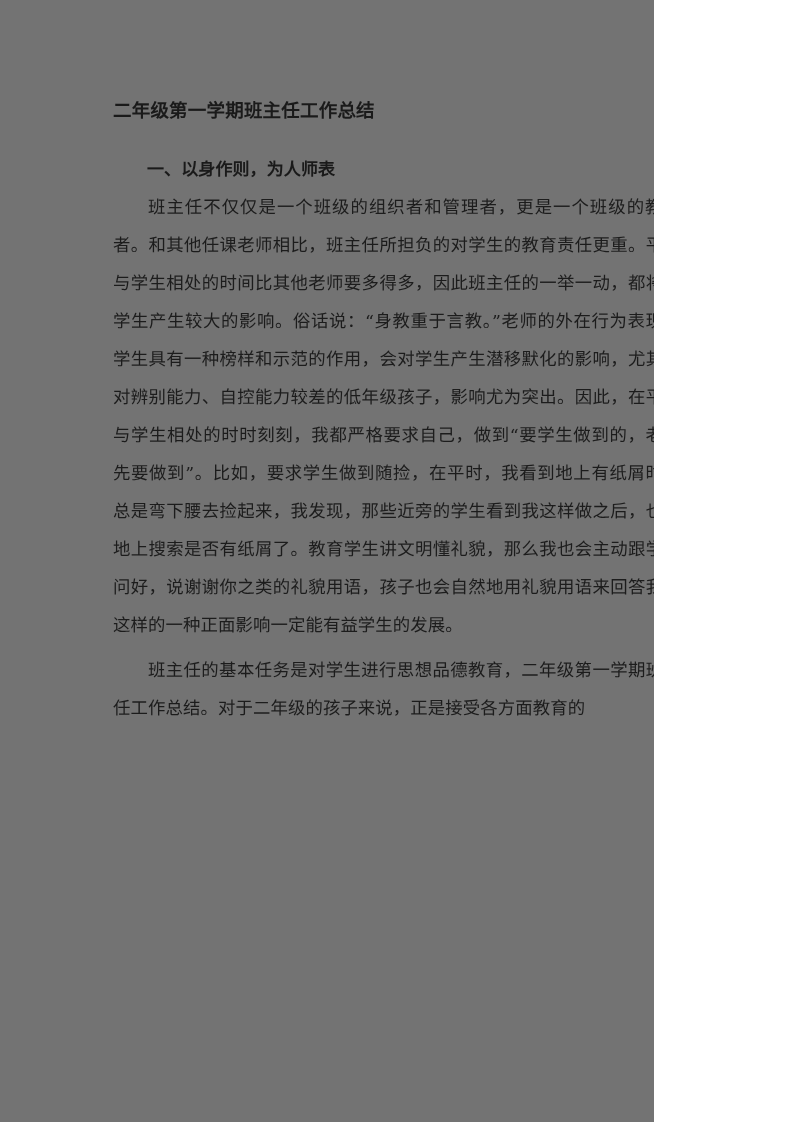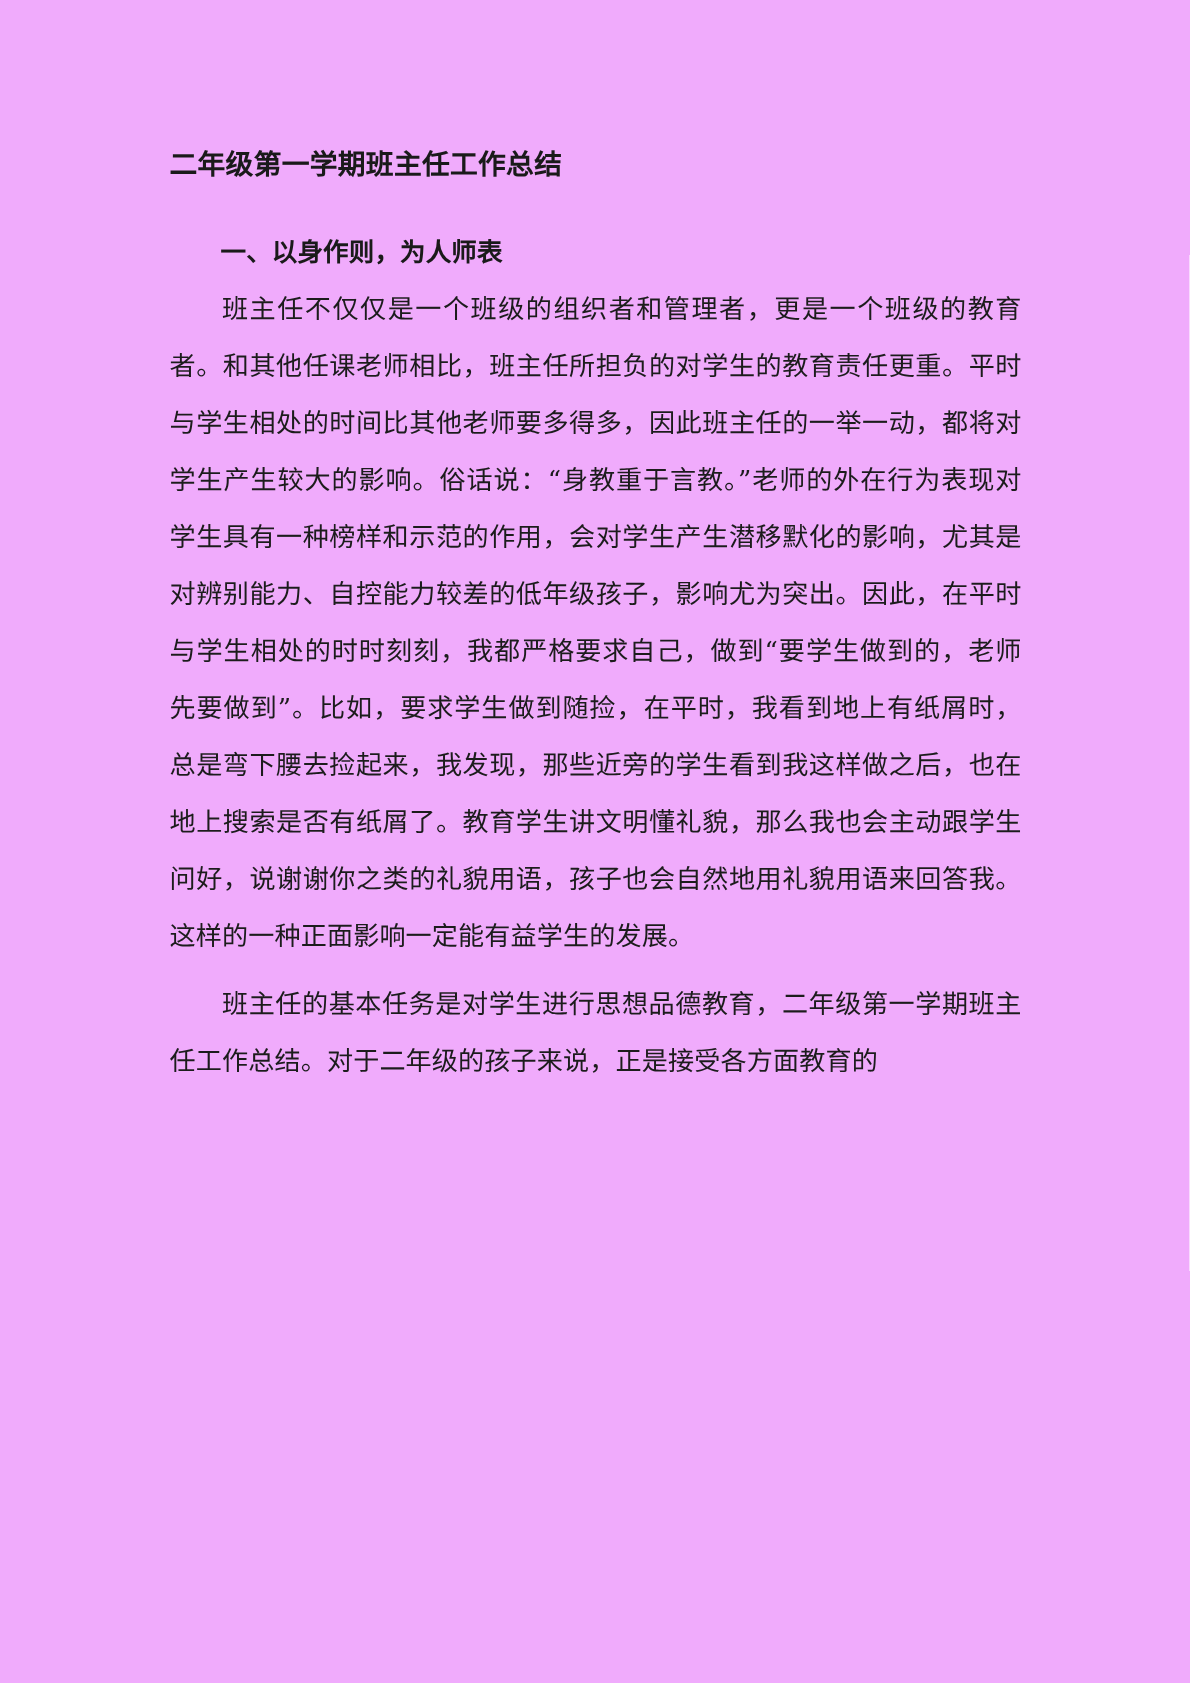--- a/index.html
+++ b/index.html
@@ -8,23 +8,23 @@
     padding: 0;
     background: #ffffff;
   }
 
   body {
     font-family: "DejaVu Serif", "Liberation Serif", serif;
   }
 
   .page {
     position: relative;
-    width: 793px;
+    width: 654px;
     height: 1122px;
-    background: #f0abfc;
+    background: #737373;
     overflow: hidden;
     box-sizing: border-box;
   }
 
   .content {
     position: absolute;
     left: 113px;
     top: 96px;
     width: 568px;
   }

